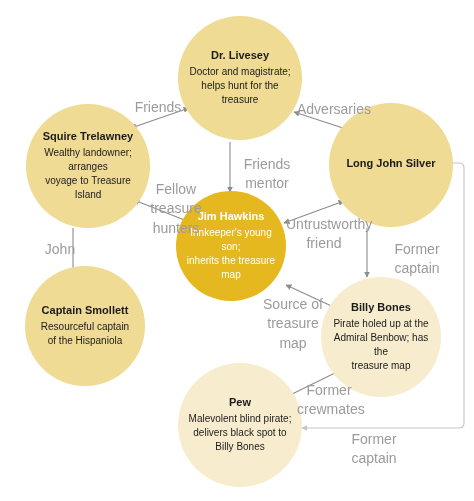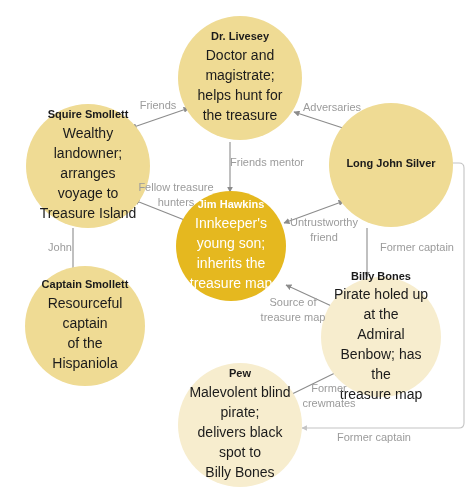--- a/index.html
+++ b/index.html
@@ -34,32 +34,32 @@
     z-index: 3;
   }
   .node-title {
     font-weight: bold;
     font-size: 11px;
     color: #1b1b1b;
     line-height: 1.25;
     margin-bottom: 2px;
   }
   .node-desc {
-    font-size: 14px;
+    font-size: 10px;
     color: #1b1b1b;
     line-height: 1.42;
     padding: 0 8px;
   }
   .node.focal .node-title,
   .node.focal .node-desc {
     color: #ffffff;
   }
   .edge-label {
     position: absolute;
-    font-size: 11px;
+    font-size: 14px;
     color: #9b9b9b;
     line-height: 1.38;
     text-align: center;
     z-index: 4;
     white-space: pre-line;
   }
 </style>
 </head>
 <body>
 
@@ -90,21 +90,21 @@
         <path d="M 452 163 L 459 163 Q 464 163 464 168 L 464 423 Q 464 428 459 428 L 302 428" stroke="#c4c4c4" stroke-width="1.1" fill="none" marker-end="url(#ah-routed)"></path>
       </g>
   </svg>
 
   <div id="node-layer">
       <div class="node" style="left: 178px; top: 16px; width: 124px; height: 124px; background: rgb(239, 219, 148);">
         <div class="node-title">Dr. Livesey</div>
         <div class="node-desc">Doctor and magistrate;<br>helps hunt for the treasure</div>
       </div>
       <div class="node" style="left: 26px; top: 104px; width: 124px; height: 124px; background: rgb(239, 219, 148);">
-        <div class="node-title">Squire Smollett</div>
+        <div class="node-title">Squire Trelawney</div>
         <div class="node-desc">Wealthy landowner; arranges<br>voyage to Treasure Island</div>
       </div>
       <div class="node" style="left: 329px; top: 103px; width: 124px; height: 124px; background: rgb(239, 219, 148);">
         <div class="node-title">Long John Silver</div>
       </div>
       <div class="node focal" style="left: 176px; top: 191px; width: 110px; height: 110px; background: rgb(229, 184, 31);">
         <div class="node-title">Jim Hawkins</div>
         <div class="node-desc">Innkeeper's young son;<br>inherits the treasure map</div>
       </div>
       <div class="node" style="left: 25px; top: 266px; width: 120px; height: 120px; background: rgb(239, 219, 148);">

